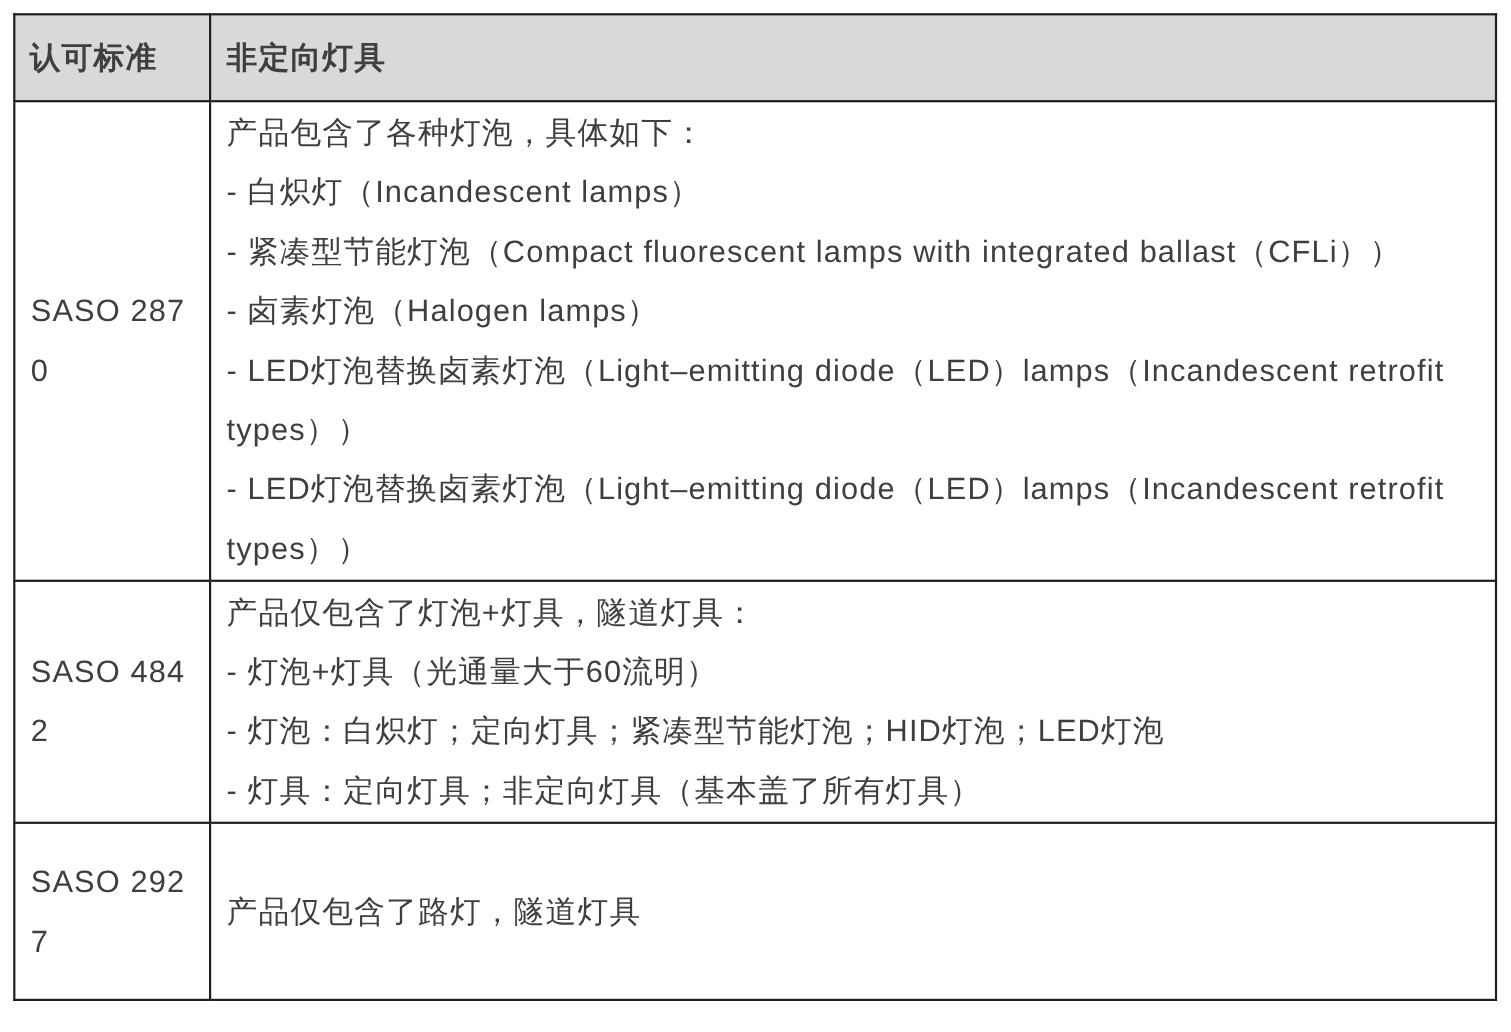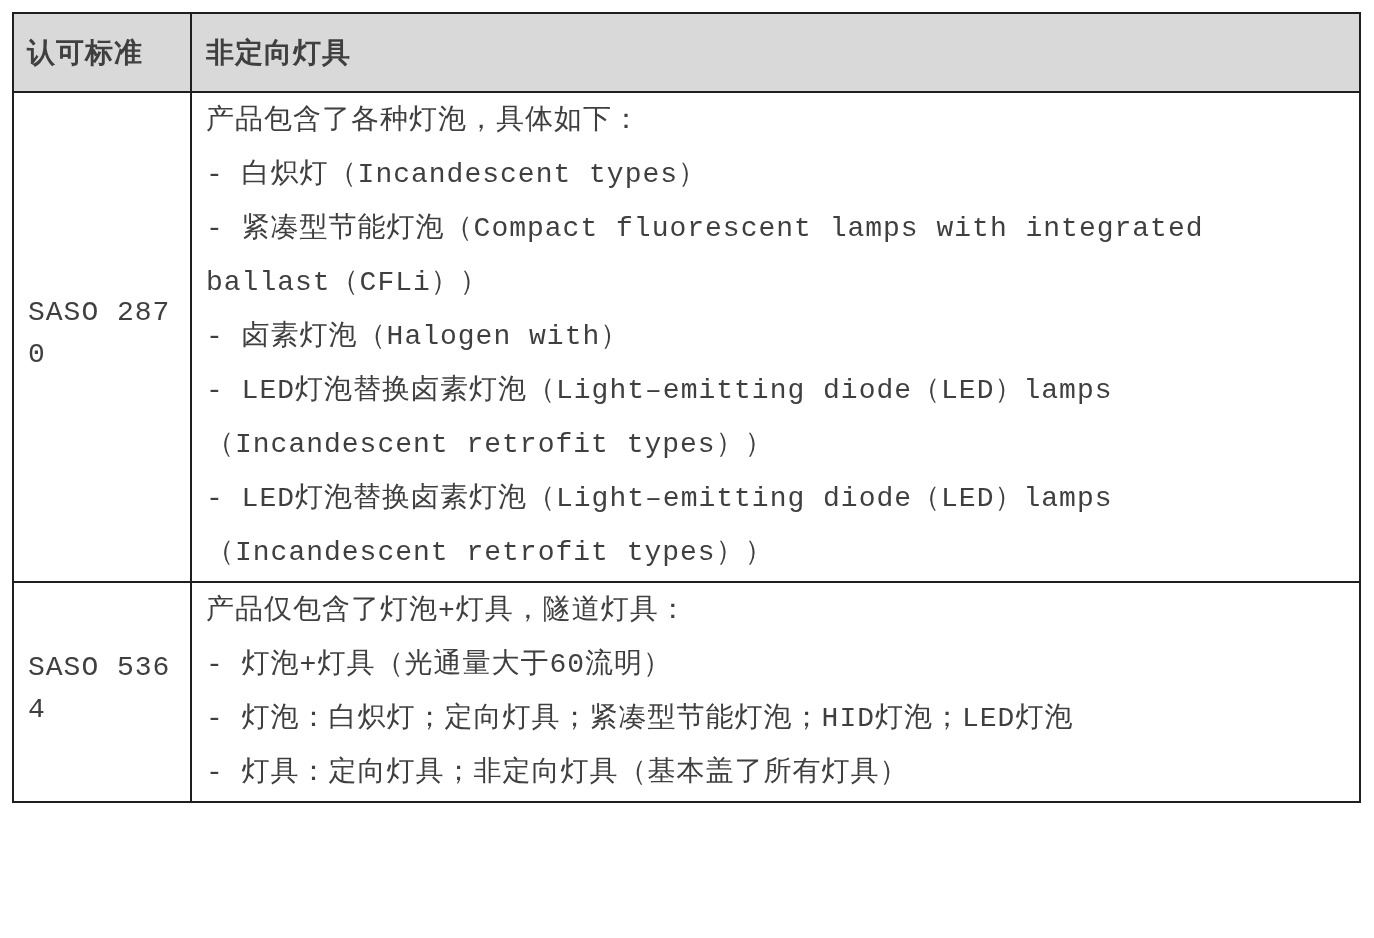--- a/index.html
+++ b/index.html
@@ -45,27 +45,26 @@
     width: 178px;
     padding-left: 13px;
   }
   .std-table td {
     font-size: 28px;
     line-height: 54px;
     letter-spacing: 1px;
     vertical-align: middle;
     padding: 1px 14px;
     background: var(--background);
-    font-family: Liberation Mono, monospace;
   }
   .std-table td.cell-standard .standard-text {
     display: inline-block;
     max-width: 150px;
     word-break: break-all;
-    line-height: 42px;
+    line-height: 54px;
   }
   
   .std-table tbody tr:nth-child(3) td {
     height: 161px;
   }
   .cell-products .line {
     white-space: normal;
   }
 </style>
 </head>
@@ -79,35 +78,43 @@
         <th class="col-products">非定向灯具</th>
       </tr>
     </thead>
     <tbody id="table-body">
   <tr>
     <td class="cell-standard">
       <span class="standard-text">SASO 2870</span>
     </td>
     <td class="cell-products">
             <div class="line">产品包含了各种灯泡，具体如下：</div>
-            <div class="line">- 白炽灯（Incandescent types）</div>
+            <div class="line">- 白炽灯（Incandescent lamps）</div>
             <div class="line">- 紧凑型节能灯泡（Compact fluorescent lamps with integrated ballast（CFLi））</div>
-            <div class="line">- 卤素灯泡（Halogen with）</div>
+            <div class="line">- 卤素灯泡（Halogen lamps）</div>
             <div class="line">- LED灯泡替换卤素灯泡（Light–emitting diode（LED）lamps（Incandescent retrofit types））</div>
             <div class="line">- LED灯泡替换卤素灯泡（Light–emitting diode（LED）lamps（Incandescent retrofit types））</div>
           </td>
   </tr>
 
   <tr>
     <td class="cell-standard">
-      <span class="standard-text">SASO 5364</span>
+      <span class="standard-text">SASO 4842</span>
     </td>
     <td class="cell-products">
             <div class="line">产品仅包含了灯泡+灯具，隧道灯具：</div>
             <div class="line">- 灯泡+灯具（光通量大于60流明）</div>
             <div class="line">- 灯泡：白炽灯；定向灯具；紧凑型节能灯泡；HID灯泡；LED灯泡</div>
             <div class="line">- 灯具：定向灯具；非定向灯具（基本盖了所有灯具）</div>
           </td>
   </tr>
 
+  <tr>
+    <td class="cell-standard">
+      <span class="standard-text">SASO 2927</span>
+    </td>
+    <td class="cell-products">
+            <div class="line">产品仅包含了路灯，隧道灯具</div>
+          </td>
+  </tr>
 </tbody>
   </table>
 </div>
 
 </body></html>

